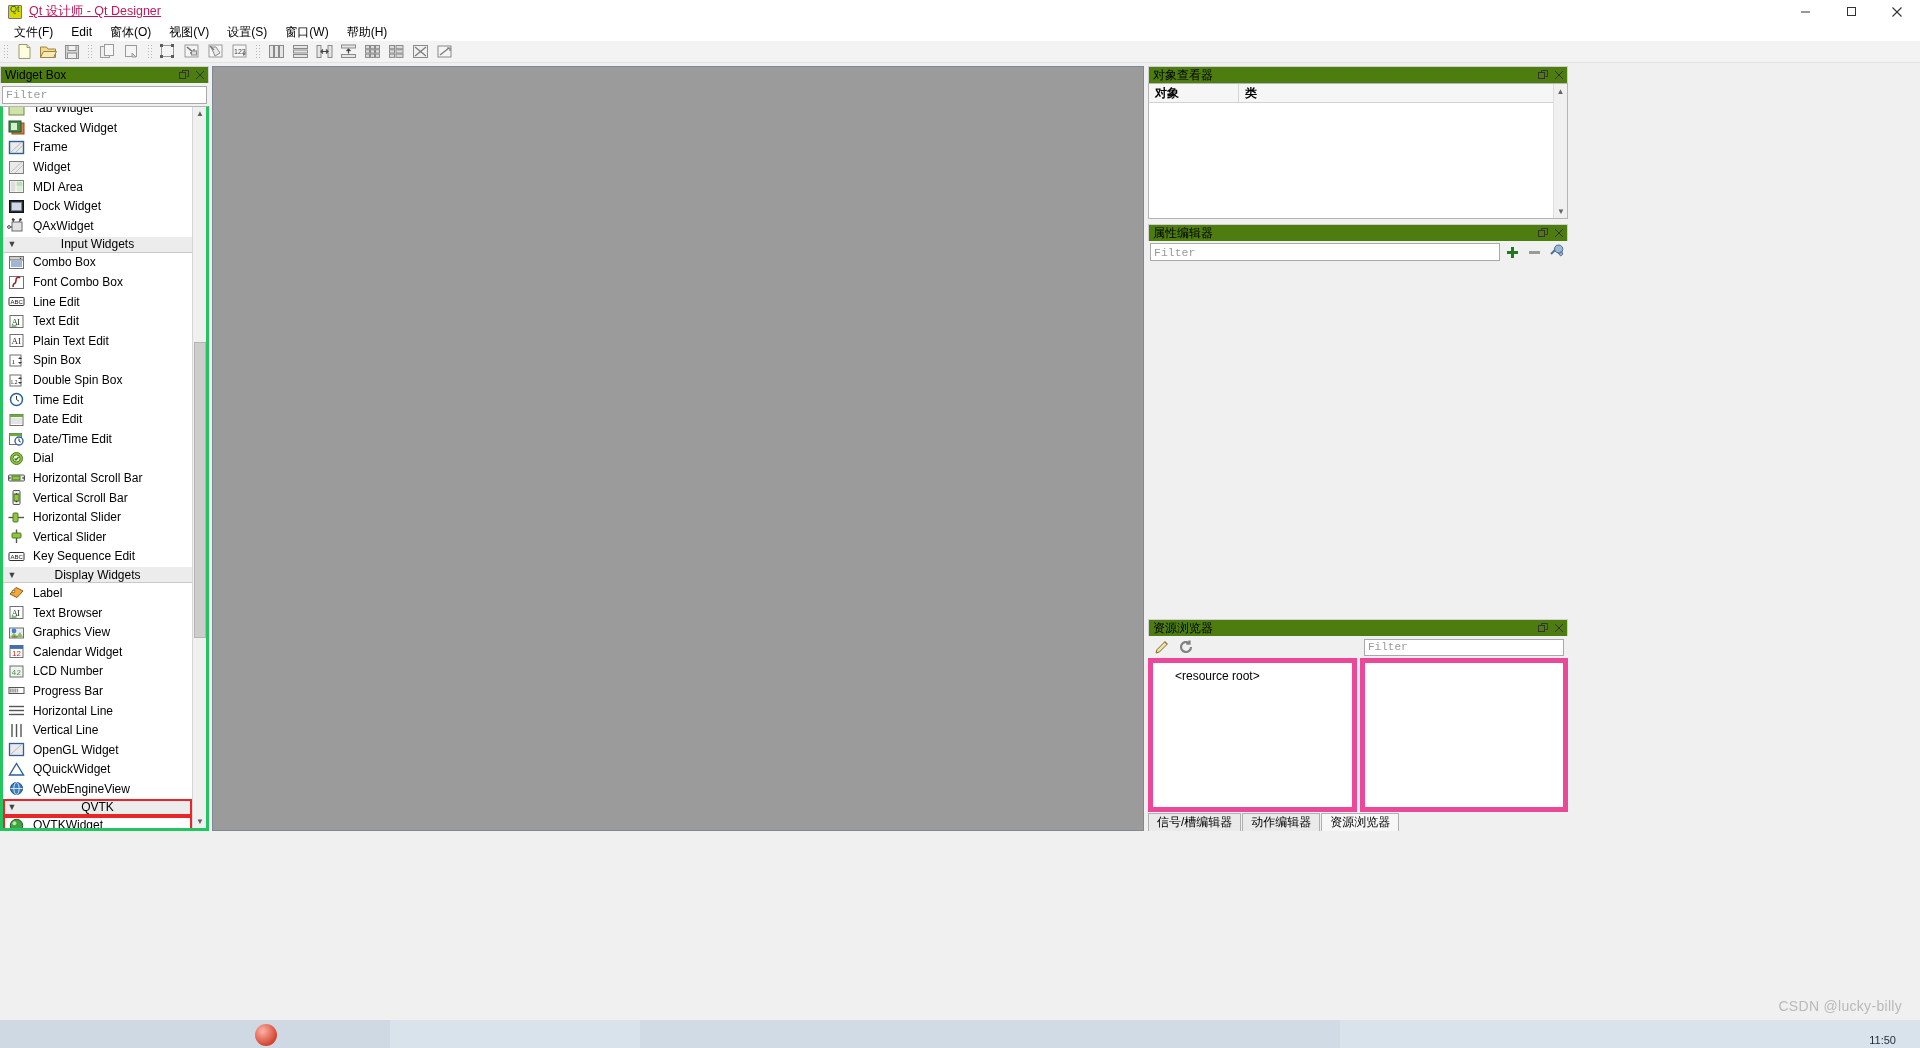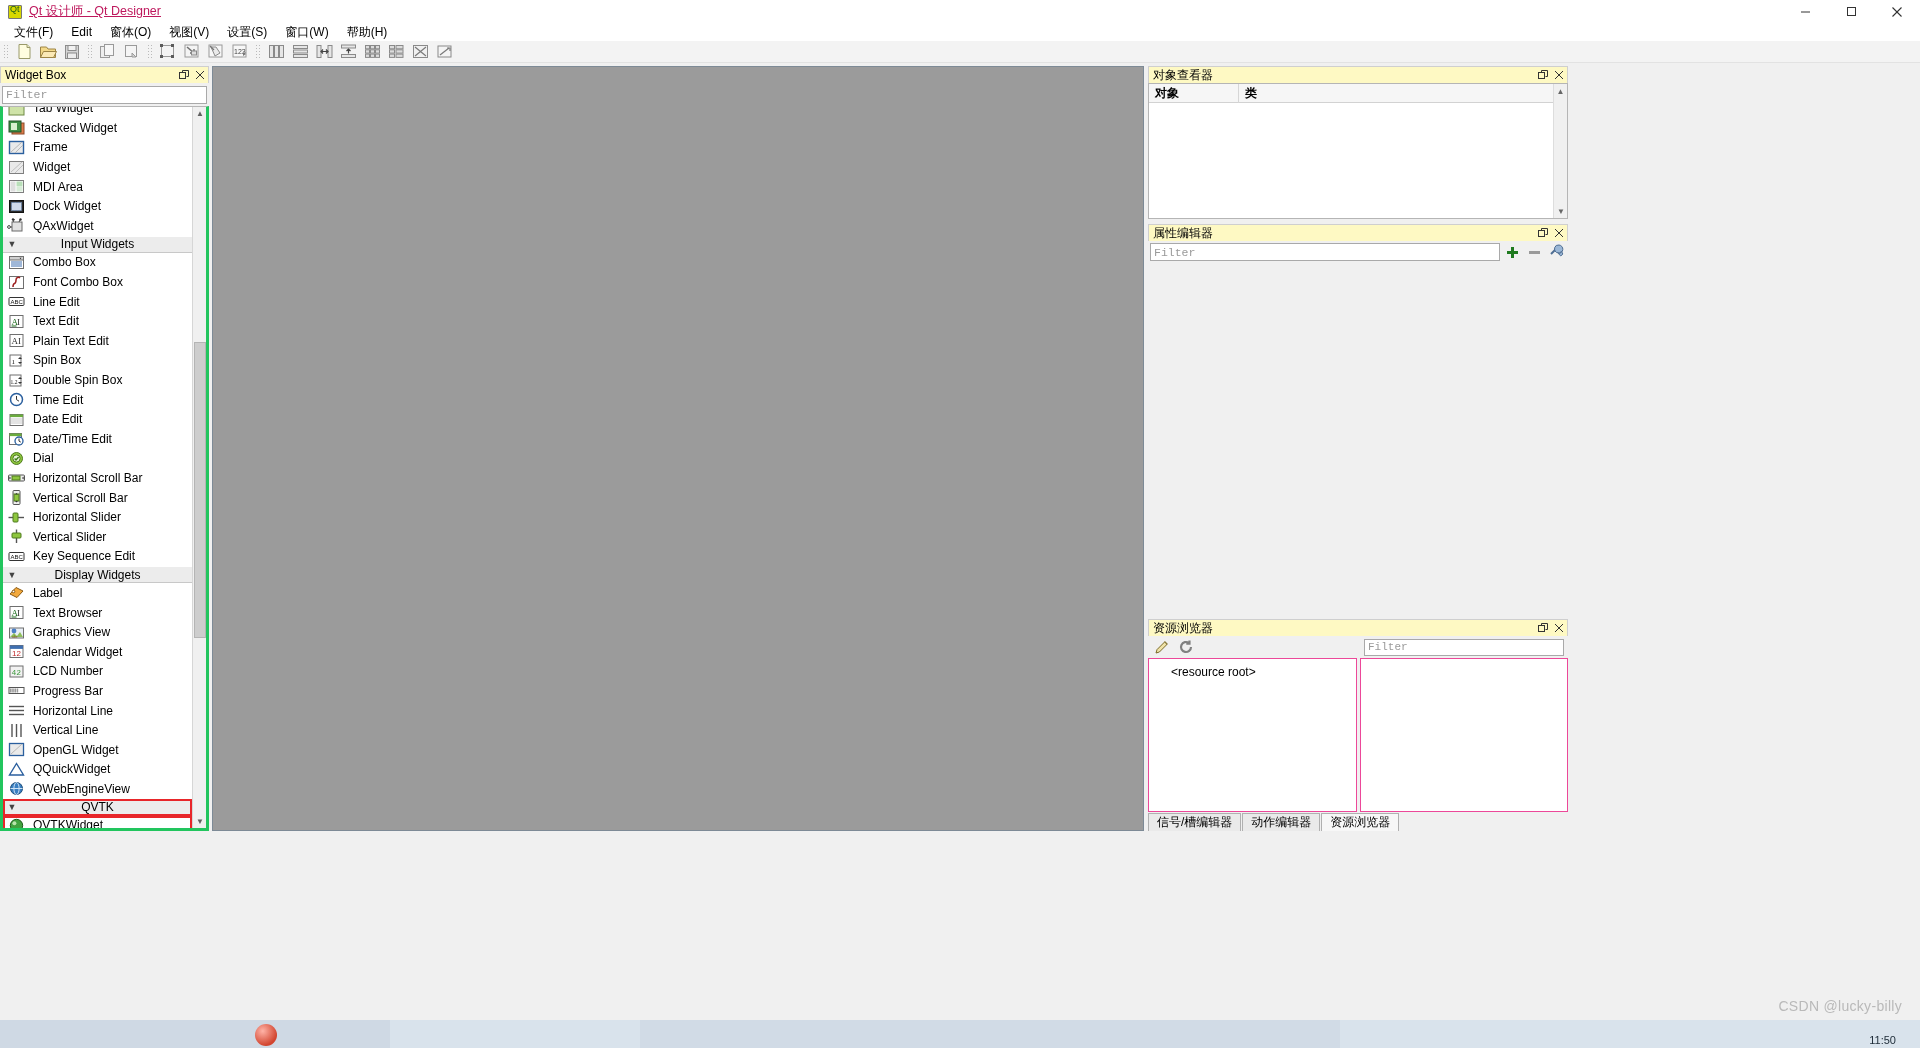--- a/index.html
+++ b/index.html
@@ -70,21 +70,21 @@
   }
   .tb-btn svg { display: block; }
 
   
   #widgetbox {
     position: absolute; left: 0; top: 66px; width: 209px; height: 765px;
     background: #f0f0f0;
     display: flex; flex-direction: column;
   }
   .dock-title {
-    height: 17px; background: #fef9c3; border: 1px solid #cfcfcf; border-bottom: none;
+    height: 17px; background: #4d7c0f; border: 1px solid #cfcfcf; border-bottom: none;
     display: flex; align-items: center; padding-left: 4px;
     font-size: 12px; color: #000; flex: none;
   }
   .dock-title .spacer { margin-left: auto; }
   .dock-btn {
     width: 16px; height: 15px; display: flex; align-items: center; justify-content: center;
     color: #333; flex: none;
   }
   .filter-row { flex: none; padding: 1px 2px 2px 2px; background:#f0f0f0; }
   .filter-input {
@@ -180,21 +180,21 @@
     height: 22px; background: #f0f0f0; display:flex; align-items:center; gap:4px; padding:0 4px; flex:none;
   }
   .res-filter {
     width: 200px; height: 17px; border: 1px solid #a9a9a9; background: #fff;
     font-size: 11px; padding: 0 3px; margin-left:auto;
     font-family: "Liberation Mono", monospace; color:#000;
   }
   .res-filter::placeholder { color:#9a9a9a; }
 
   .res-split { display: flex; flex: 1; gap: 3px; }
-  .res-pane { border: 1px solid #ec4899; background: #fff; font-size: 12px; padding: 6px 0 0 0; }
+  .res-pane { border: 5px solid #ec4899; background: #fff; font-size: 12px; padding: 6px 0 0 0; }
   .res-pane .rroot { padding-left: 22px; color:#000; font-size:12px; }
 
   .tabs-row { height: 19px; display: flex; align-items: center; gap: 1px; flex:none; margin-top:0;}
   .tabrow-tab {
     height: 18px; padding: 0 8px; font-size: 12px; color: #000;
     border: 1px solid #b0b0b0; border-bottom: none; background: #eaeaea;
     display: flex; align-items: center;
   }
   .tabrow-tab.active { background: #f7f7f7; }
 

